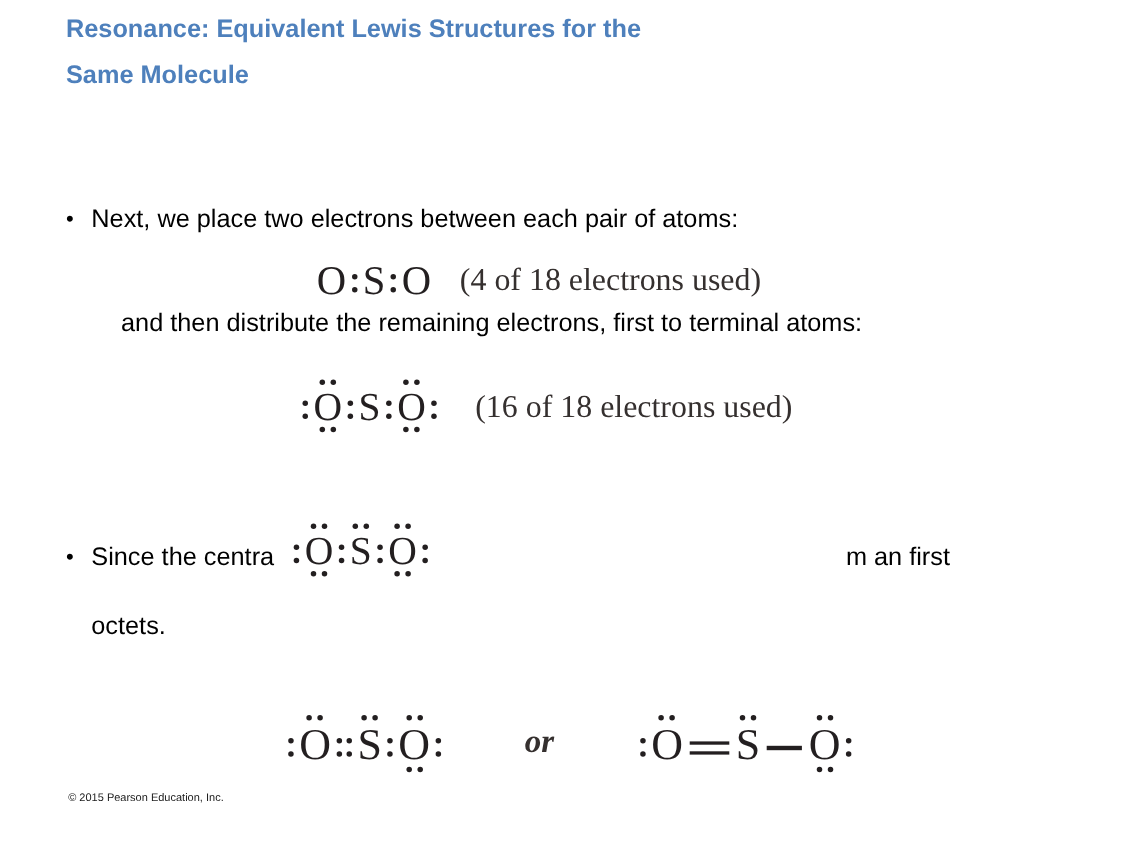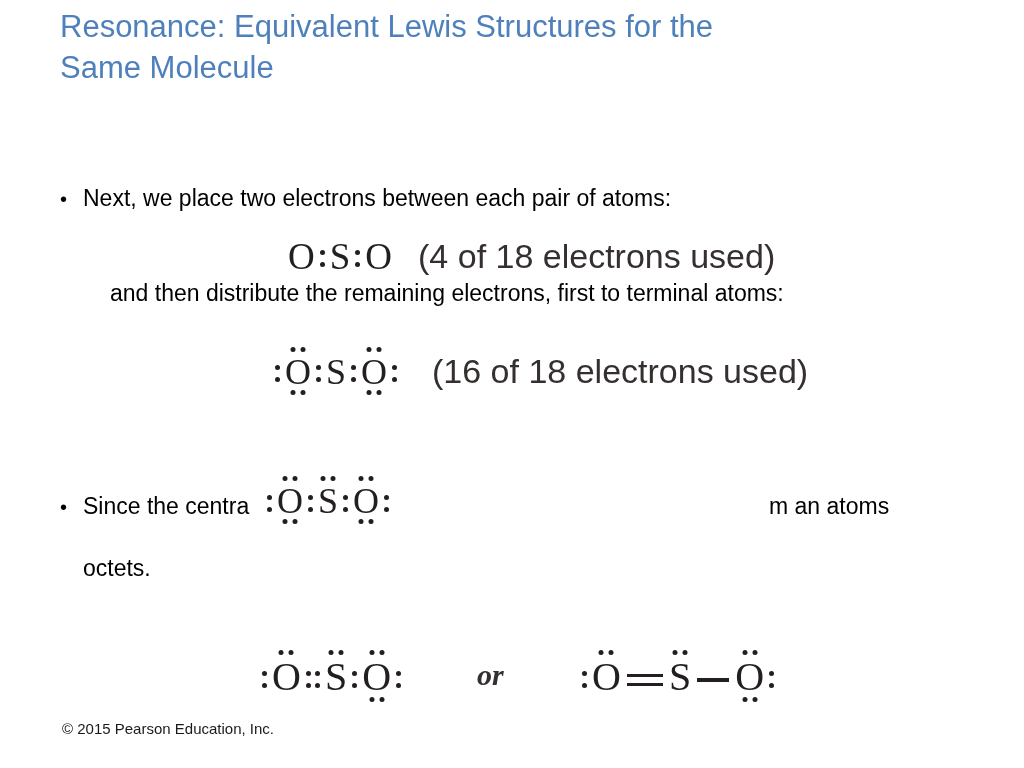--- a/index.html
+++ b/index.html
@@ -3,31 +3,31 @@
 <meta charset="utf-8">
 <style>
   html,body { margin:0; padding:0; }
   .slide {
     position:relative; width:1024px; height:768px; background:#ffffff;
     font-family:"Liberation Sans", sans-serif; overflow:hidden;
   }
   .abs { position:absolute; }
   .slide-title {
     left:60px; top:6px; width:860px;
-    font-size:31px; font-weight:normal; line-height:41px;
+    font-size:23px; font-weight:bold; line-height:41px;
   }
   .body-text { font-size:23px; line-height:27px; color:#000000; white-space:nowrap; }
   .bullet-marker { font-size:20px; color:#000000; }
-  .footer-text { left:62px; top:720px; font-size:15px; color:#1a1a1a; }
+  .footer-text { left:62px; top:720px; font-size:10px; color:#1a1a1a; }
 
   
   .fig { display:flex; align-items:center; background:#ffffff; color:var(--ink,#231f20); }
   .fig .structure { display:flex; align-items:center; line-height:1; }
   .fig .caption {
-    font-family:Liberation Sans, sans-serif; font-size:34px;
+    font-family:Liberation Serif, serif; font-size:29px;
     color:var(--cap,#35302f); white-space:nowrap;
   }
   .fig-md .structure { font-size:36px; }
   .fig-md .caption { margin-left:30px; }
   .fig1 .structure { font-size:37px; }
   .fig1 .caption { margin-left:26px; }
   .fig-lg .structure { font-size:40px; }
   .atom { position:relative; font-family:"Liberation Serif", serif; line-height:1; }
   .dpair { position:absolute; left:50%; transform:translateX(-50%); display:flex; gap:5px; }
   .dpair.top { top:-7px; }
@@ -109,21 +109,21 @@
         <span class="vpair">
           <span class="dot"></span>
           <span class="dot"></span>
         </span>
       </span>
       <span class="caption">(16 of 18 electrons used)</span>
     </div>
 
   <span class="abs bullet-marker" style="left:60px; top:496px;">•</span>
   <div class="abs body-text" style="left:83px; top:493px;">Since the centra</div>
-  <div class="abs body-text" style="left:769px; top:493px;">m an atoms</div>
+  <div class="abs body-text" style="left:769px; top:493px;">m an first</div>
   <div class="abs body-text" style="left:83px; top:555px;">octets.</div>
 
   <div class="abs fig fig-md" style="left:258px; top:483px; padding:0 4px;">
       <span class="structure">
         <span class="vpair">
           <span class="dot"></span>
           <span class="dot"></span>
         </span>
         <span class="atom">O<span class="dpair top">
             <span class="dot"></span>

